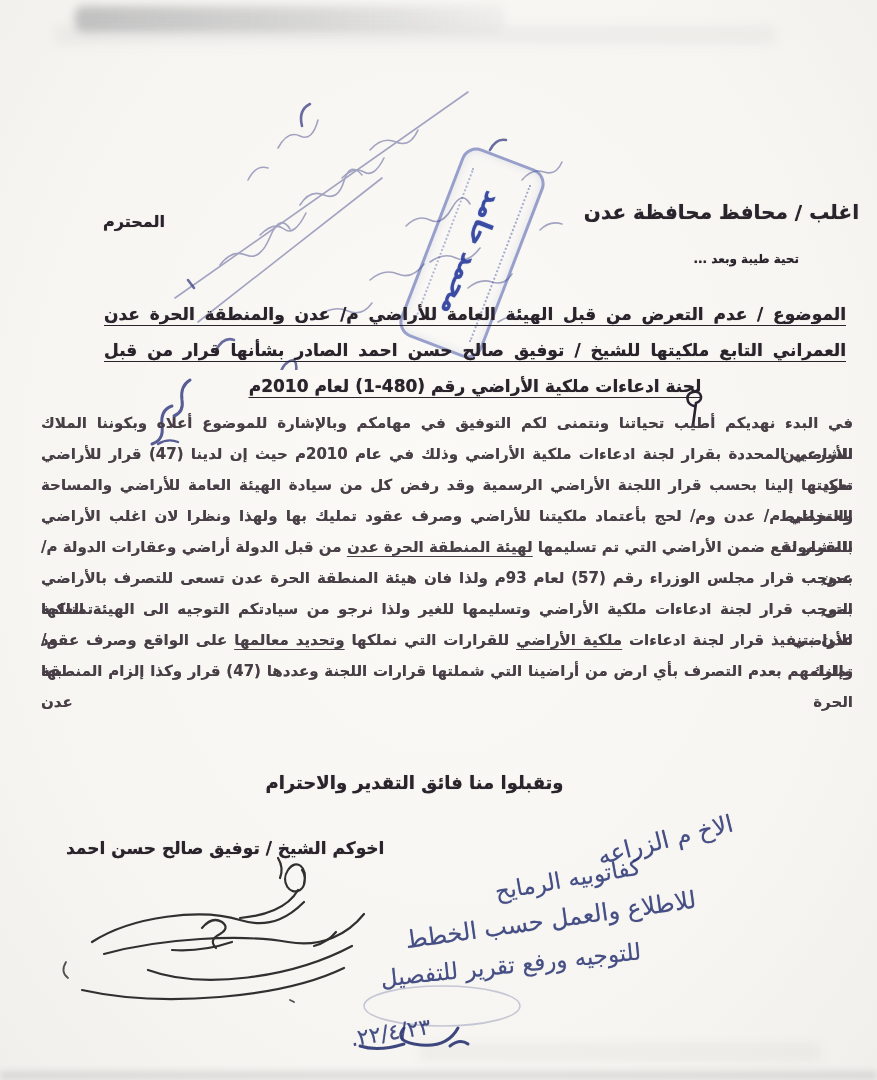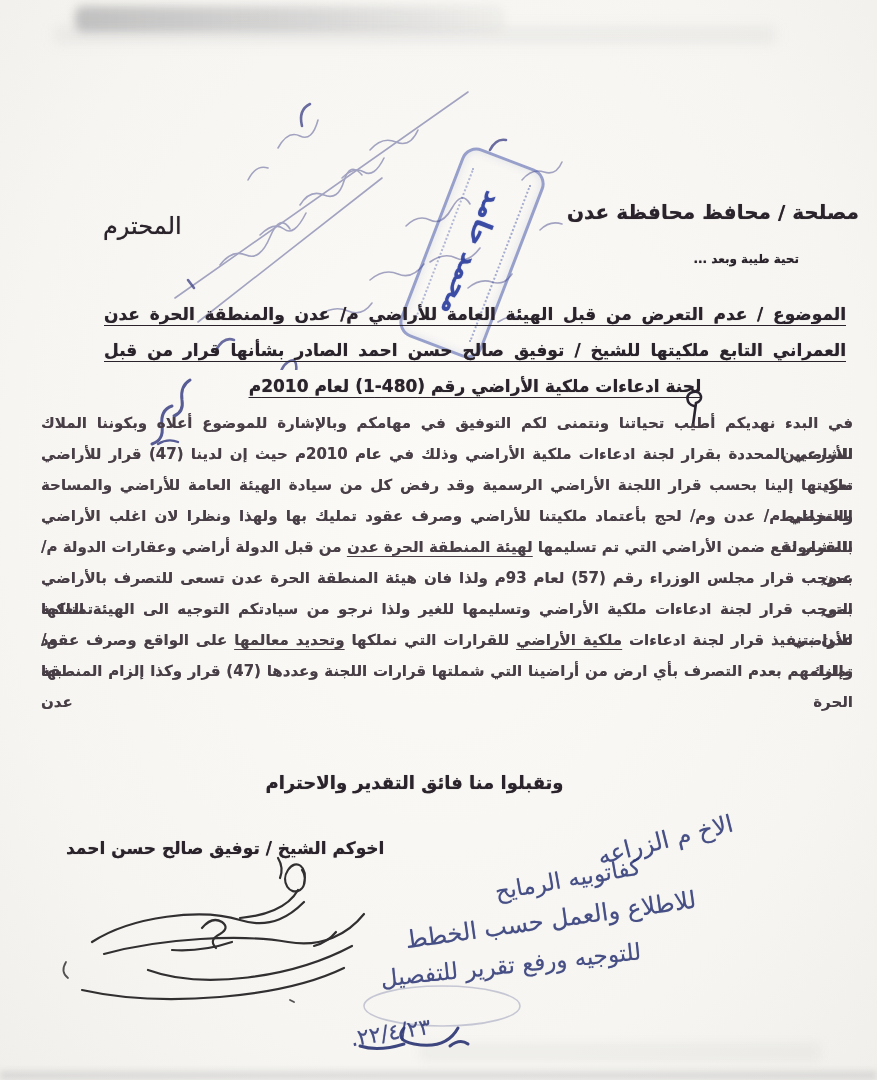--- a/index.html
+++ b/index.html
@@ -19,21 +19,21 @@
   
   .smudge-top{left:75px;top:6px;width:430px;height:26px;
     background:linear-gradient(90deg, rgba(118,118,124,.40), rgba(148,148,154,.30) 55%, rgba(180,180,186,.10));
     filter:blur(5px);border-radius:8px;}
   .smudge-top2{left:55px;top:28px;width:720px;height:14px;background:rgba(168,168,174,.16);filter:blur(7px);}
   .smudge-bottom{left:0;bottom:0;width:877px;height:9px;background:rgba(158,158,164,.28);filter:blur(3px);}
   .smudge-bottom2{left:420px;top:1044px;width:400px;height:16px;background:rgba(170,170,176,.12);filter:blur(6px);}
 
   
   .recipient{right:18px;top:200px;font-size:20px;font-weight:bold;}
-  .honorific{left:103px;top:212px;font-size:24px;font-weight:normal;}
+  .honorific{left:103px;top:212px;font-size:16px;font-weight:bold;}
   .salutation{right:78px;top:252px;font-size:12px;font-weight:bold;}
 
   .subject{right:31px;top:296px;width:742px;font-size:17px;font-weight:bold;line-height:36px;}
   .subject .sline{display:block;text-decoration:underline;text-underline-offset:5px;
     text-align:justify;text-align-last:justify;white-space:normal;}
   .subject .sline.center{text-align:center;text-align-last:center;}
 
   .body-block{right:24px;top:408px;width:812px;font-size:15px;font-weight:600;
     color:#483e46;line-height:31px;text-shadow:0 0 .6px rgba(72,62,70,.6);}
   .body-line{text-align:justify;text-align-last:justify;height:31px;overflow:visible;}
@@ -110,21 +110,21 @@
     <path d="M44,40 q-12,4 -10,20 q2,14 -10,18" stroke-width="3"></path>
     <path d="M30,78 q10,-6 20,-2" stroke-width="2.4"></path>
   </svg>
 
   <div class="abs stamp">
     <span class="stamp-dots-r"></span>
     <span class="stamp-dots-l"></span>
     <span class="stamp-name">محمد حامد</span>
   </div>
 
-  <div class="abs recipient ink soft">مصلحة / محافظ محافظة عدن</div>
+  <div class="abs recipient ink soft">اغلب / محافظ محافظة عدن</div>
   <div class="abs honorific ink soft">المحترم</div>
   <div class="abs salutation ink soft">تحية طيبة وبعد ...</div>
 
   <div class="abs subject ink soft">
     <span class="sline">الموضوع / عدم التعرض من قبل الهيئة العامة للأراضي م/ عدن والمنطقة الحرة عدن</span>
     <span class="sline">العمراني التابع ملكيتها للشيخ / توفيق صالح حسن احمد الصادر بشأنها قرار من قبل</span>
     <span class="sline center">لجنة ادعاءات ملكية الأراضي رقم (480-1) لعام 2010م</span>
   </div>
 
   <svg class="abs" style="left:680px;top:390px;" width="26" height="40" viewBox="0 0 26 40" fill="none" stroke="#2a2430" stroke-width="2.6" stroke-linecap="round">

